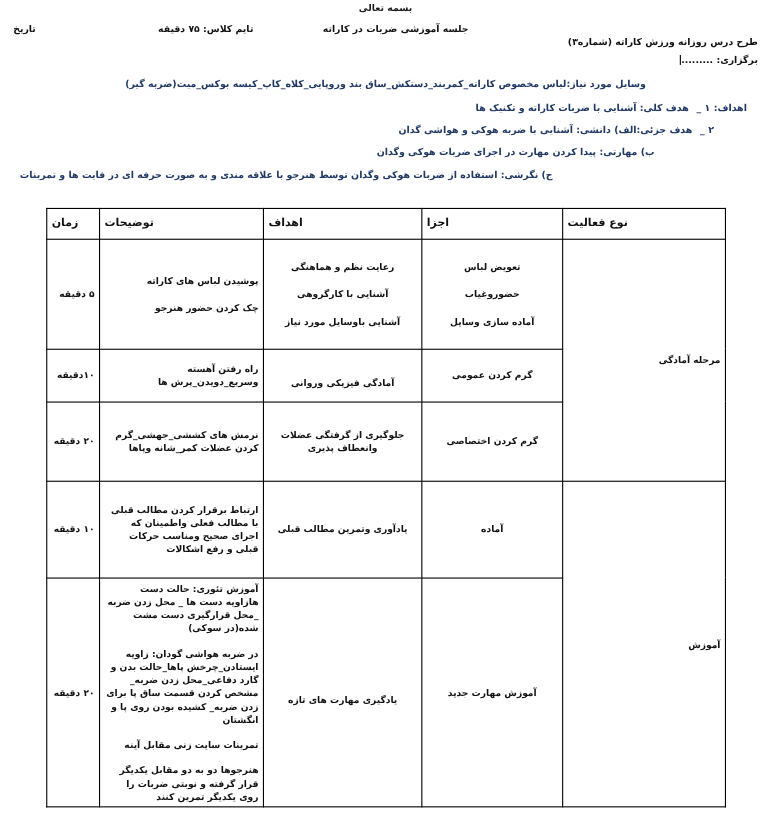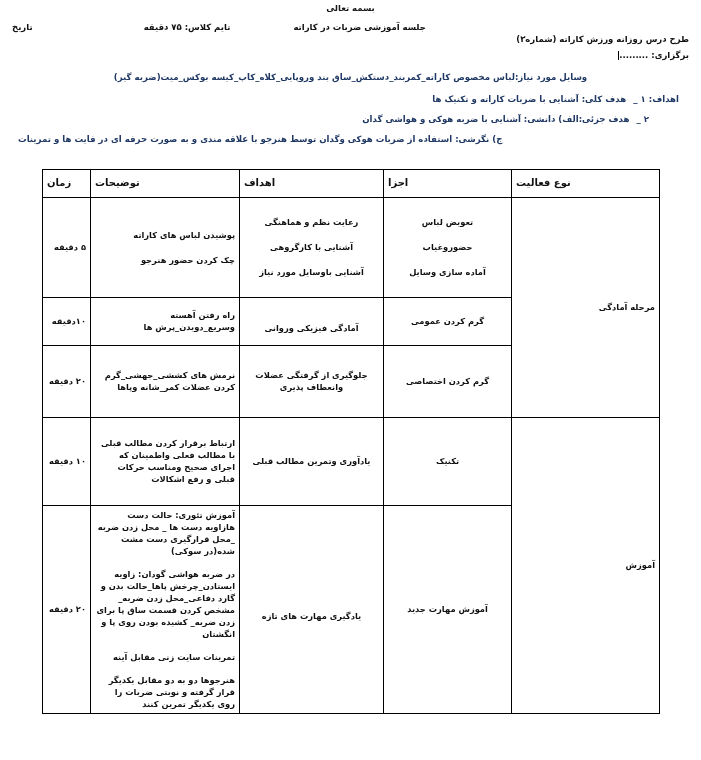--- a/index.html
+++ b/index.html
@@ -241,20 +241,21 @@
       <span>اهداف:</span>
       <span class="obj-num">۱ _</span>
       <span>هدف کلی: آشنایی با ضربات کاراته و تکنیک ها</span>
     </div>
 
     <div class="obj-line indent-1">
       <span class="obj-num">۲ _</span>
       <span>هدف جزئی:الف) دانشی: آشنایی با ضربه هوکی و هواشی گدان</span>
     </div>
 
+    <div class="obj-line indent-2">ب) مهارتی: پیدا کردن مهارت در اجرای ضربات هوکی وگدان</div>
 
     <div class="obj-line indent-3">ج) نگرشی: استفاده از ضربات هوکی وگدان توسط هنرجو با علاقه مندی و به صورت حرفه ای در فایت ها و تمرینات</div>
   </div>
 
   <div class="table-wrap">
     <table class="plan">
       <colgroup>
         <col class="c-type">
           <col class="c-parts">
           <col class="c-goals">
@@ -300,21 +301,21 @@
 
         <tr class="r3">
           <td class="cell-parts">گرم کردن اختصاصی</td>
           <td class="cell-goals">جلوگیری از گرفتگی عضلات وانعطاف پذیری</td>
           <td class="cell-desc">نرمش های کششی_جهشی_گرم کردن عضلات کمر_شانه وپاها</td>
           <td class="cell-time">۲۰ دقیقه</td>
         </tr>
 
         <tr class="r4">
           <td class="cell-type mid" rowspan="2">آموزش</td>
-          <td class="cell-parts mid">تکنیک</td>
+          <td class="cell-parts mid">آماده</td>
           <td class="cell-goals">یادآوری وتمرین مطالب قبلی</td>
           <td class="cell-desc">ارتباط برقرار کردن مطالب قبلی با مطالب فعلی واطمینان که اجرای صحیح ومناسب حرکات قبلی و رفع اشکالات</td>
           <td class="cell-time">۱۰ دقیقه</td>
         </tr>
 
         <tr class="r5">
           <td class="cell-parts">آموزش مهارت جدید</td>
           <td class="cell-goals mid">یادگیری مهارت های تازه</td>
           <td class="cell-desc">
             <span class="para">آموزش تئوری: حالت دست هازاویه دست ها _ محل زدن ضربه _محل قرارگیری دست مشت شده(در سوکی)</span>

